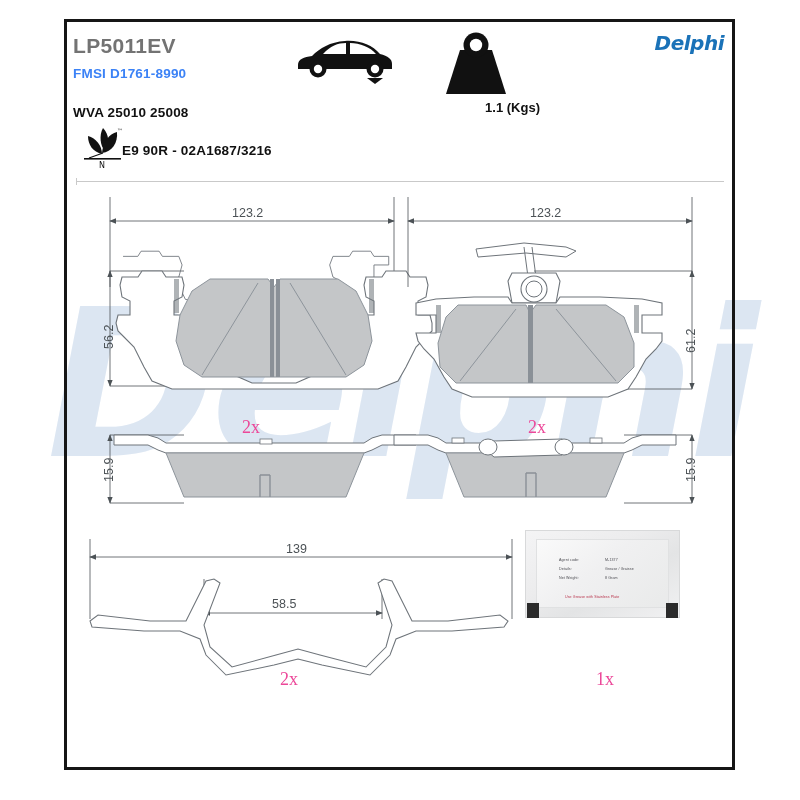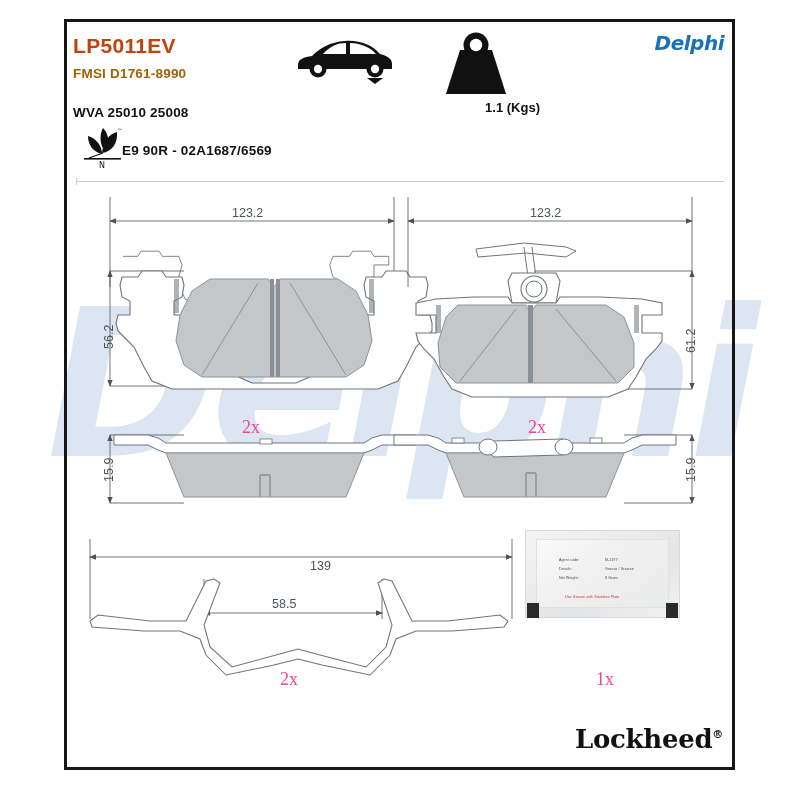--- a/index.html
+++ b/index.html
@@ -62,30 +62,30 @@
     width: 665px;
     height: 155px;
     z-index: 3;
   }
   .part-no {
     position: absolute;
     left: 6px;
     top: 12px;
     font-size: 21px;
     font-weight: bold;
-    color: #c2410c;
+    color: #737373;
     letter-spacing: 0.3px;
   }
   .fmsi {
     position: absolute;
     left: 6px;
     top: 44px;
     font-size: 13.5px;
     font-weight: bold;
-    color: #a16207;
+    color: #3b82f6;
     letter-spacing: 0.2px;
   }
   .wva {
     position: absolute;
     left: 6px;
     top: 71px;
     font-size: 13.5px;
     font-weight: bold;
     color: #111;
     letter-spacing: 0.2px;
@@ -298,21 +298,21 @@
 
     <svg class="eco-icon" viewBox="0 0 50 50">
       <path d="M24,8 C30,14 31,24 26,31 C21,26 20,15 24,8 Z" fill="#111111"></path>
       <path d="M38,12 C39,23 33,32 23,33 C24,22 30,14 38,12 Z" fill="#111111"></path>
       <path d="M9,16 C17,18 23,26 23,34 C14,32 9,25 9,16 Z" fill="#111111"></path>
       <path d="M24,33 L10,38" stroke="#111111" stroke-width="1.2" fill="none"></path>
       <rect x="5" y="38" width="37" height="1.6" fill="#111111"></rect>
       <text x="20" y="48" font-family="DejaVu Sans, sans-serif" font-size="8" fill="#111111">N</text>
       <text x="38" y="13" font-family="DejaVu Sans, sans-serif" font-size="6" fill="#111111">™</text>
     </svg>
-    <div class="ece-code">E9 90R - 02A1687/6569</div>
+    <div class="ece-code">E9 90R - 02A1687/3216</div>
   </div>
 
   <div class="hdr-sep"></div>
   <div class="hdr-sep-cap"></div>
 
   <div class="board">
 
     <svg width="671" height="751" viewBox="0 0 671 751">
       <defs>
         <marker id="arrS" markerWidth="9" markerHeight="7" refX="8" refY="3.5" orient="auto">
@@ -458,31 +458,30 @@
     
     <div class="dim" style="left:168px; top:187px;">123.2</div>
     <div class="dim vert" style="left:38px; top:330px;">56.2</div>
 
     <div class="dim" style="left:466px; top:187px;">123.2</div>
     <div class="dim vert" style="left:620px; top:334px;">61.2</div>
 
     <div class="dim vert" style="left:38px; top:463px;">15.9</div>
     <div class="dim vert" style="left:620px; top:463px;">15.9</div>
 
-    <div class="dim" style="left:222px; top:540px;margin-left:24px;">139</div>
+    <div class="dim" style="left:222px; top:523px;">139</div>
     <div class="dim" style="left:208px; top:578px;">58.5</div>
 
     
     <div class="qty" style="left:178px; top:398px;">2x</div>
     <div class="qty" style="left:464px; top:398px;">2x</div>
     <div class="qty" style="left:216px; top:650px;">2x</div>
     <div class="qty" style="left:532px; top:650px;">1x</div>
 
     
-    <div class="brand-lockheed"><span>Lockheed</span><sup>®</sup></div>
   </div>
 
   <div class="sachet">
     <div class="sachet-bg"></div>
     <div class="sachet-inner"></div>
     <div class="sachet-notch l"></div>
     <div class="sachet-notch r"></div>
 
     <div class="sachet-txt" style="left:34px; top:28px;">Agent code:</div>
     <div class="sachet-txt" style="left:80px; top:28px;">M-1377</div>

